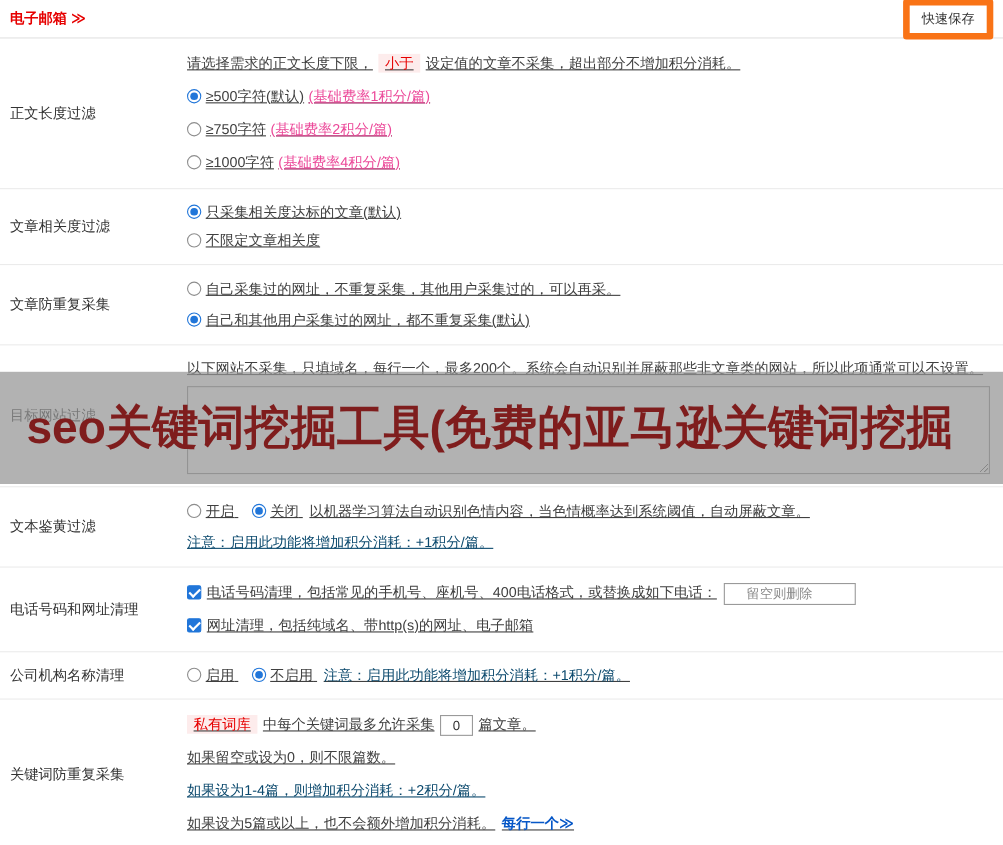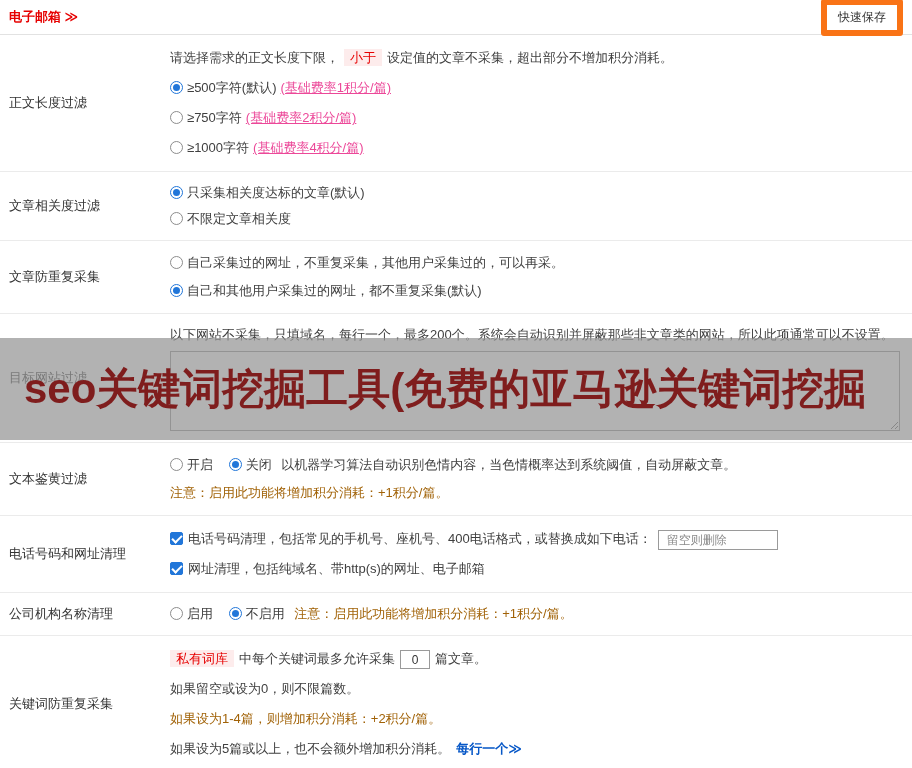--- a/index.html
+++ b/index.html
@@ -12,25 +12,25 @@
     padding:0 9px;border-bottom:1px solid #e2e2e2;box-sizing:border-box;
   }
   .title{color:#e60000;font-weight:bold;font-size:13px;cursor:pointer;}
   .save-btn{
     font-size:12px;padding:4px 11px;border:6px solid #f97316;border-radius:3px;
     background:#fff;color:#333;font-family:inherit;cursor:pointer;
   }
   .row{display:flex;border-bottom:1px solid #ebebeb;}
   .row-label{width:168px;min-width:168px;padding-left:9px;display:flex;align-items:center;color:#333;box-sizing:border-box;}
   .row-content{flex:1;padding:8px 8px 8px 2px;}
-  .line{display:block;}
+  .line{display:block;text-decoration:underline;}
   .lh30{line-height:30px;}
   .lh28{line-height:28px;}
   .lh26{line-height:26px;}
-  .red{color:#a16207;}
+  .red{color:#0c4a6e;}
   .blue-link{color:#0657c7;font-weight:bold;text-decoration:none;cursor:pointer;margin-left:6px;}
   .hl{background:#fdecec;color:#e60000;padding:1px 6px;margin:0 5px;}
   .fee{color:#ec4899;text-decoration:underline;margin-left:4px;}
   .gap{margin-left:12px;}
   .after-radio{margin-left:6px;}
   label.opt{cursor:pointer;}
   
   .radio{
     display:inline-block;width:13px;height:13px;border:1px solid #8d8d8d;border-radius:50%;
     background:#fff;vertical-align:-2px;margin-right:4px;box-sizing:border-box;position:relative;
@@ -47,21 +47,21 @@
   .checkbox.checked{background:#2176d9;border-color:#2176d9;}
   .checkbox.checked::after{
     content:"";position:absolute;left:3px;top:0px;width:4px;height:8px;
     border:solid #fff;border-width:0 2px 2px 0;transform:rotate(45deg);
   }
   .sites-textarea{
     width:calc(100% - 4px);height:80px;border:1px solid #8f8f8f;margin-top:3px;
     box-sizing:border-box;font-family:inherit;font-size:13px;resize:both;background:#fff;
   }
   .phone-input{
-    width:120px;height:20px;border:1px solid #9a9a9a;font-size:12px;padding:0 8px;margin-left:6px;
+    width:120px;height:20px;border:1px solid #9a9a9a;font-size:12px;padding:0 20px;margin-left:6px;
     vertical-align:middle;box-sizing:border-box;font-family:inherit;color:#333;
   }
   .phone-input::placeholder{color:#8a8a8a;}
   .count-input{
     width:30px;height:19px;border:1px solid #9a9a9a;text-align:center;font-size:12px;margin:0 5px;
     vertical-align:middle;box-sizing:border-box;font-family:inherit;color:#333;
   }
   .watermark{
     position:absolute;left:0;top:338px;width:100%;height:102px;
     background:rgba(148,148,148,0.72);display:flex;align-items:center;

